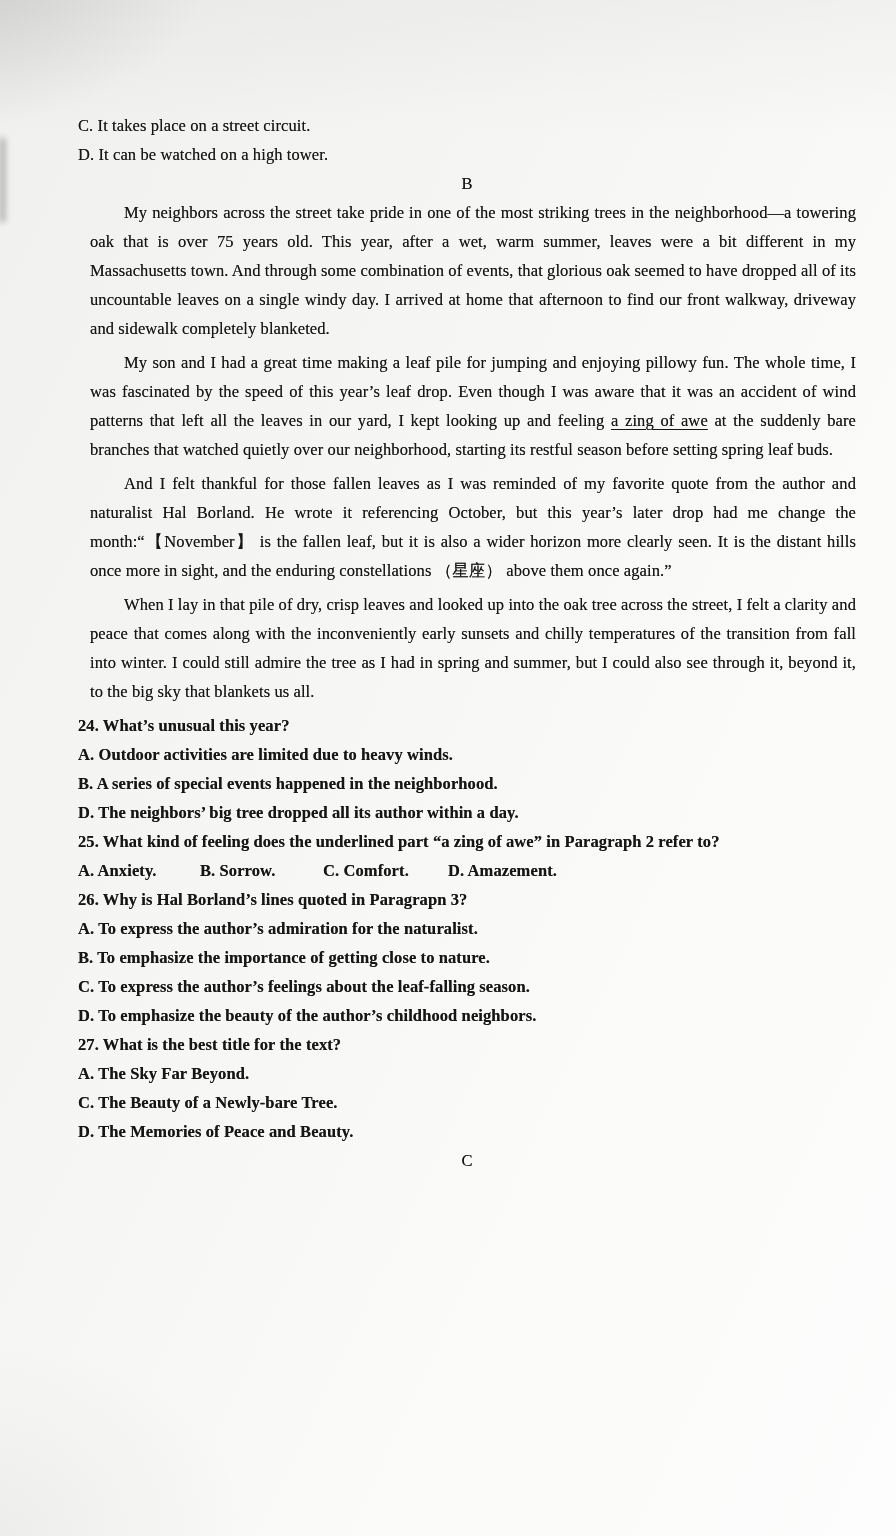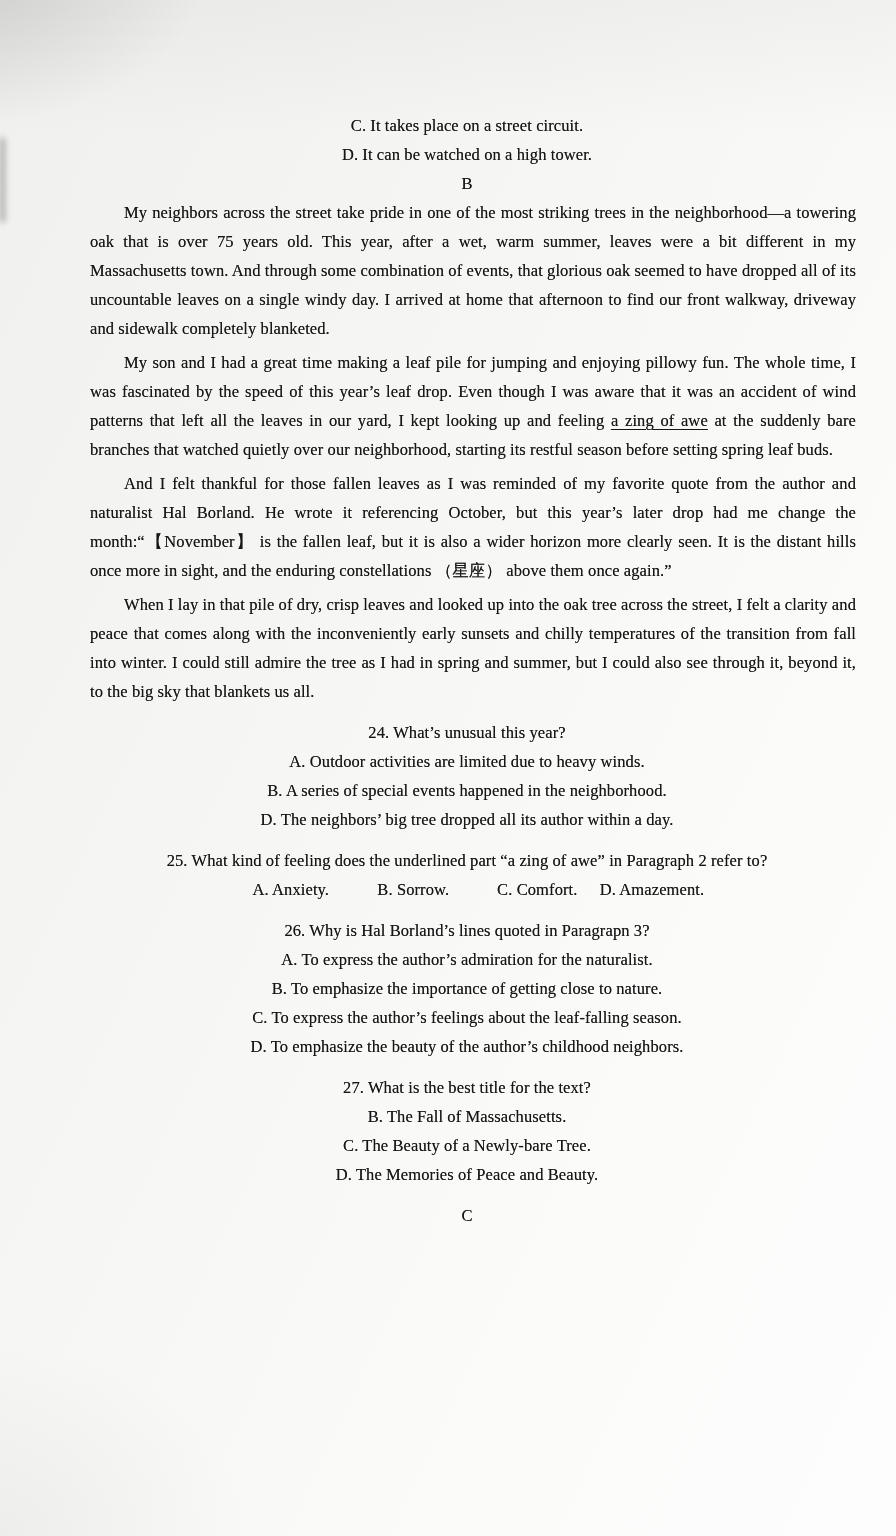--- a/index.html
+++ b/index.html
@@ -36,38 +36,39 @@
     position: absolute;
     left: 78px;
     top: 111px;
     width: 778px;
     font-size: 16.5px;
     line-height: 29px;
     letter-spacing: 0.1px;
     text-shadow: 0 0 0.5px rgba(25,25,25,0.65);
   }
   .line {
-    text-align: center;
+    text-align: left;
     min-height: 29px;
   }
   .section-heading {
     text-align: center;
     min-height: 29px;
   }
   .para {
     margin: 0 0 5px 12px;
     text-indent: 34px;
     text-align: justify;
   }
   .underlined {
     text-decoration: underline;
     text-underline-offset: 3px;
   }
   .qblock {
-    margin: 12px;
+    margin: 0;
+    font-weight: bold;
   }
   .inline-options span {
     display: inline-block;
   }
   .inline-options .w1 { width: 122px; }
   .inline-options .w2 { width: 123px; }
   .inline-options .w3 { width: 125px; }
 </style>
 </head>
 <body>
@@ -107,21 +108,21 @@
     <div class="qblock">
       <div class="line">26. Why is Hal Borland’s lines quoted in Paragrapn 3?</div>
       <div class="line">A. To express the author’s admiration for the naturalist.</div>
       <div class="line">B. To emphasize the importance of getting close to nature.</div>
       <div class="line">C. To express the author’s feelings about the leaf-falling season.</div>
       <div class="line">D. To emphasize the beauty of the author’s childhood neighbors.</div>
     </div>
 
     <div class="qblock">
       <div class="line">27. What is the best title for the text?</div>
-      <div class="line">B. The Fall of Massachusetts.</div>
+      <div class="line">A. The Sky Far Beyond.</div>
       <div class="line">C. The Beauty of a Newly-bare Tree.</div>
       <div class="line">D. The Memories of Peace and Beauty.</div>
     </div>
 
     <div class="section-heading">C</div>
 
   </div>
 </div>
 
 </body></html>

